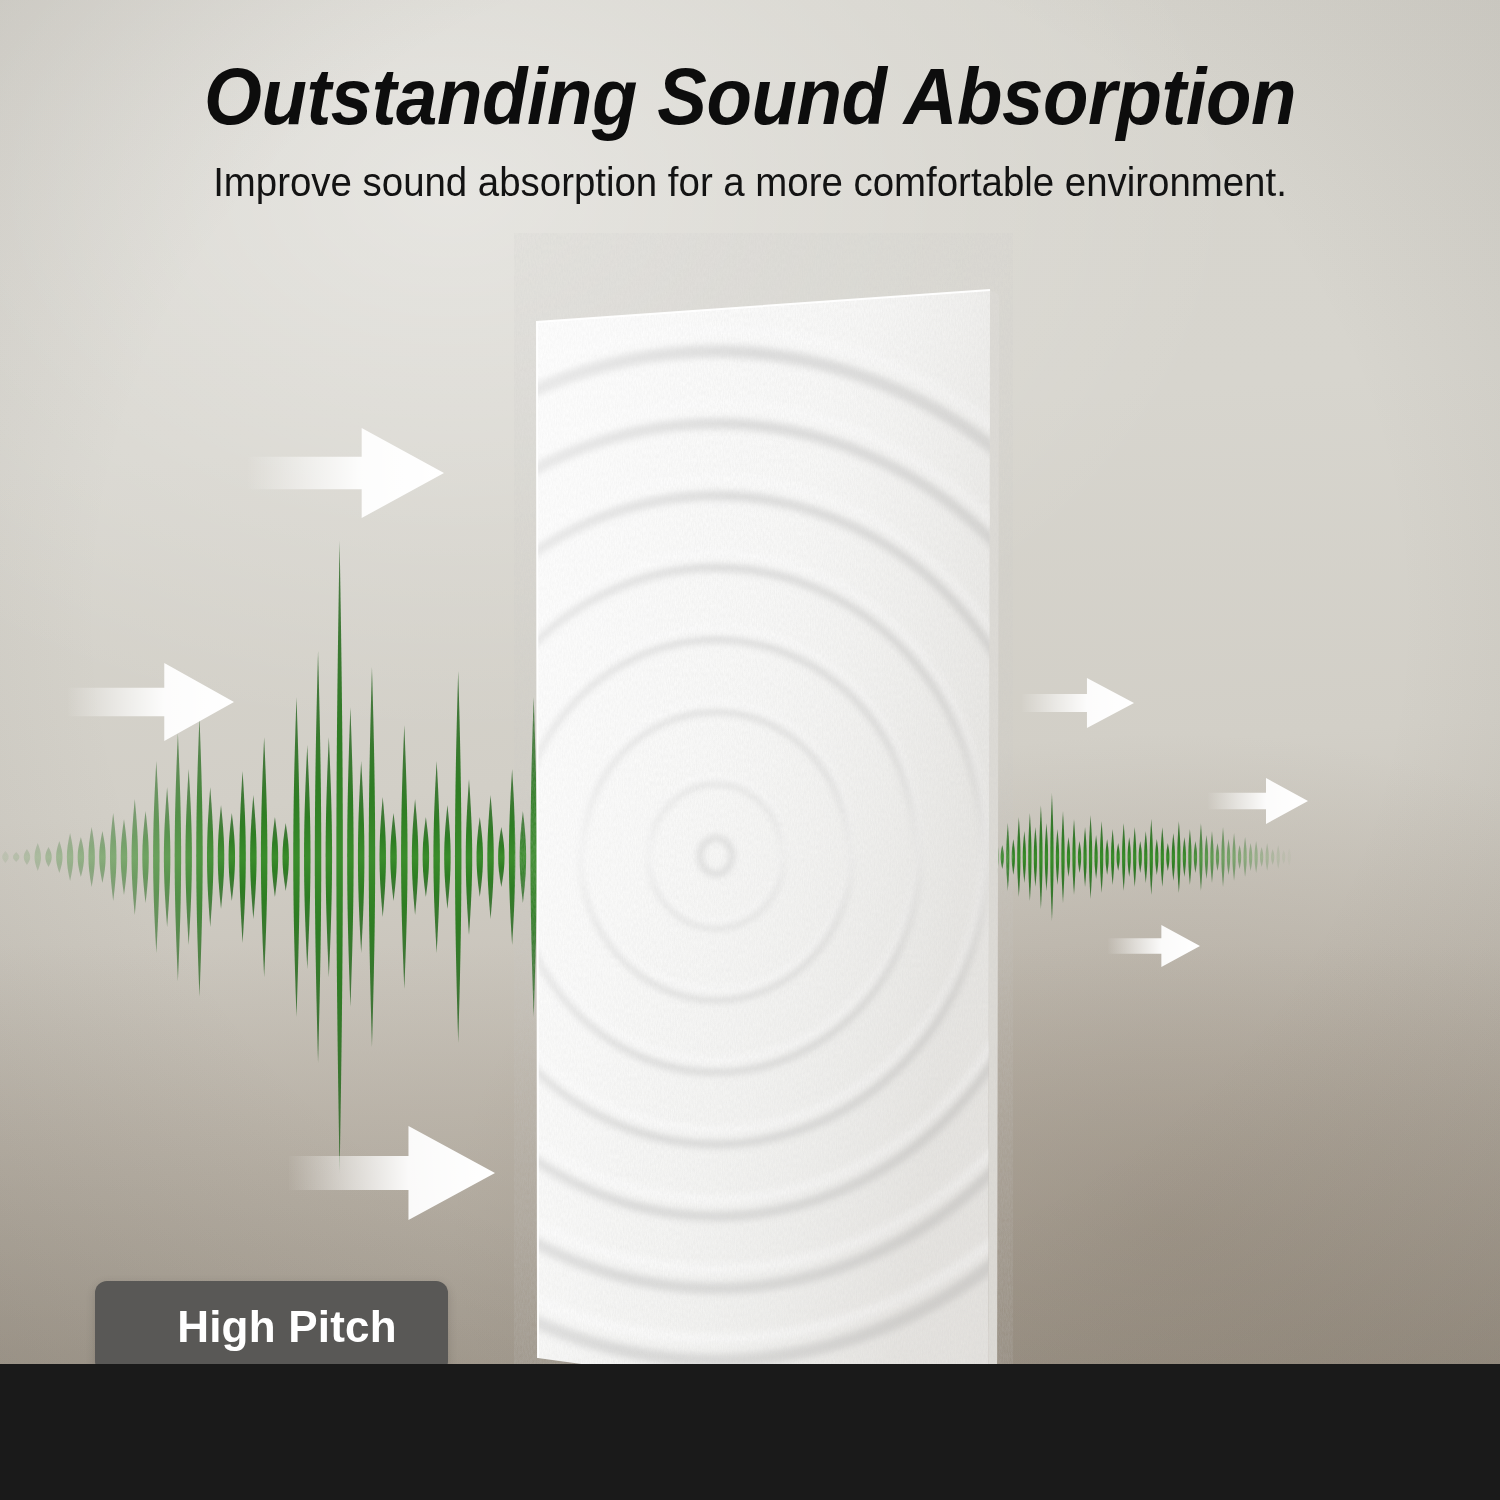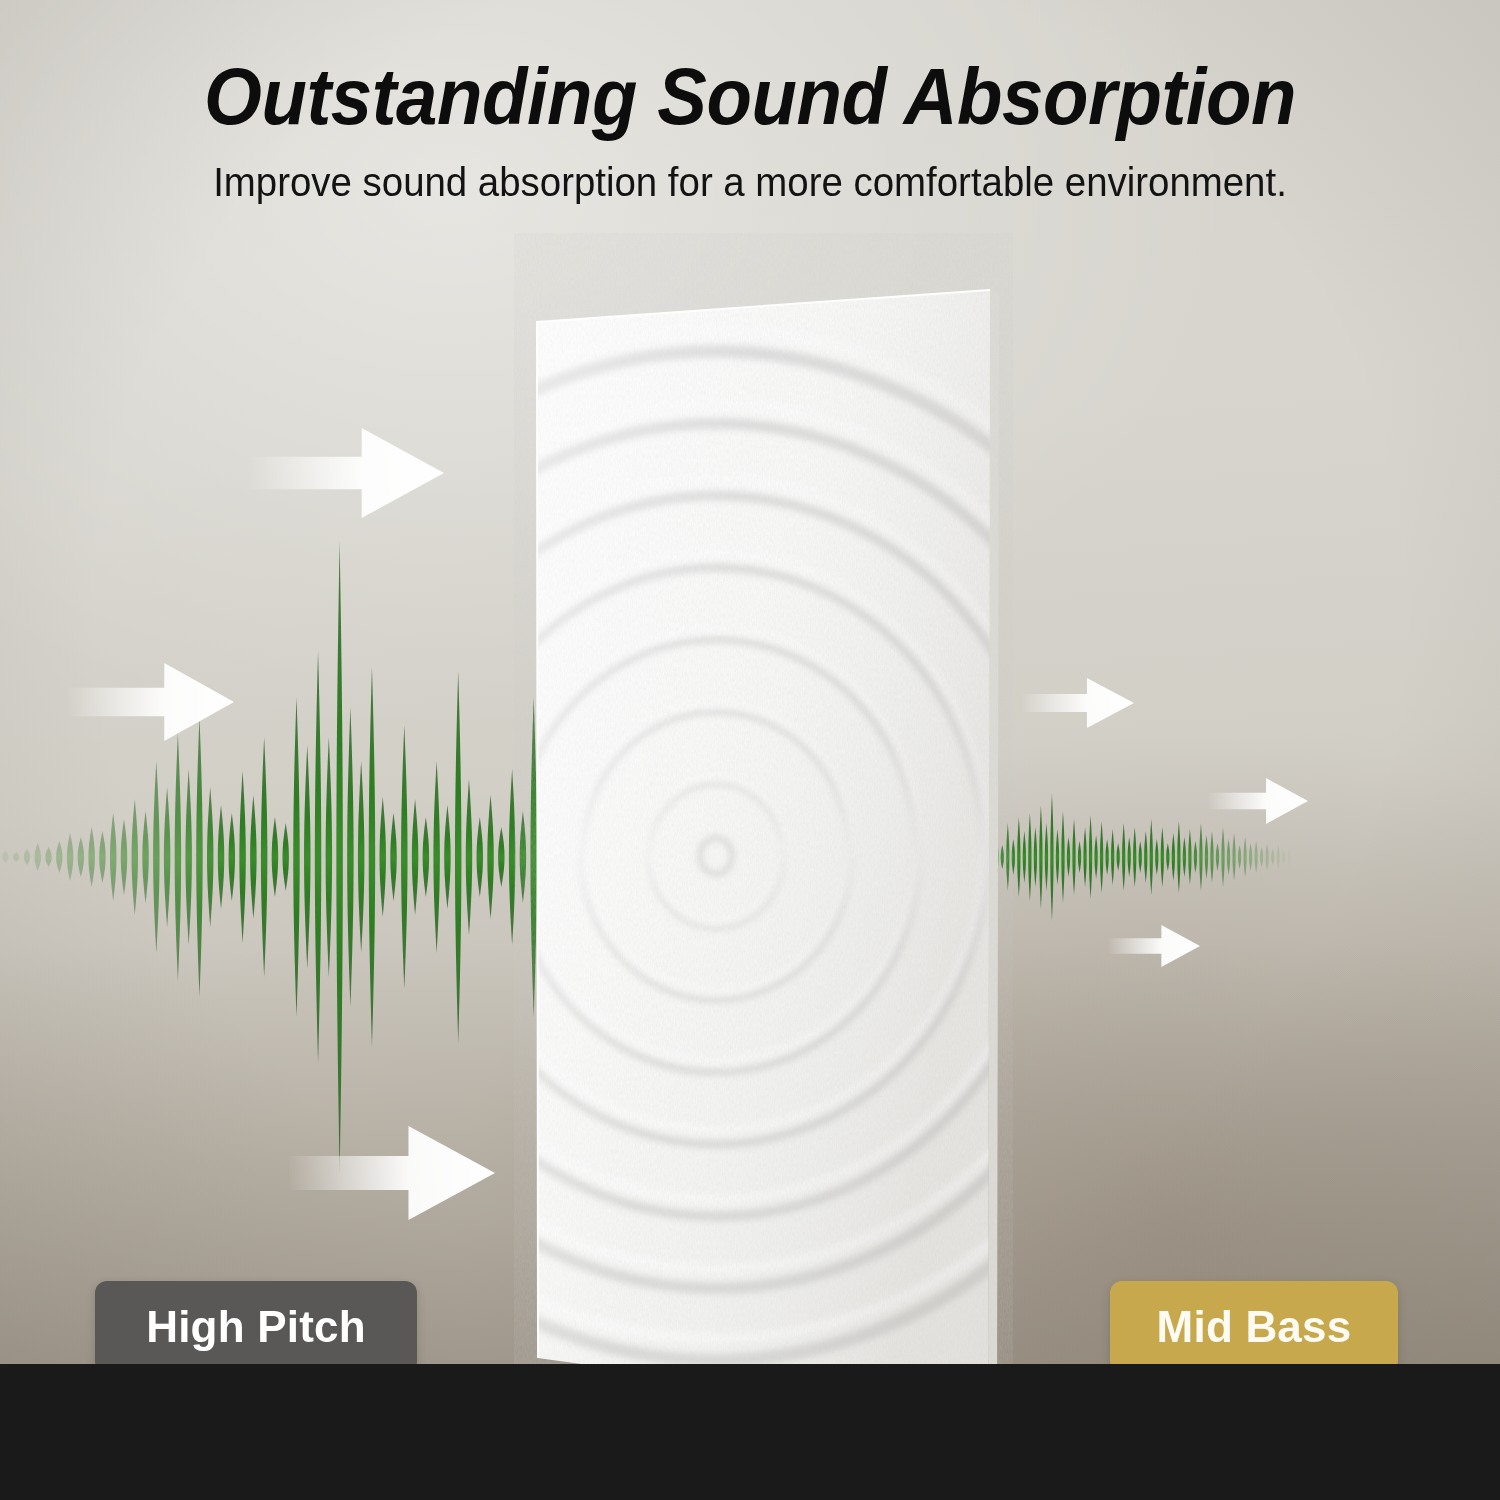--- a/index.html
+++ b/index.html
@@ -95,20 +95,21 @@
     z-index: 45;
     display: flex;
     align-items: center;
     justify-content: center;
     border-radius: 12px;
     font-size: 44px;
     font-weight: 700;
     letter-spacing: 0.2px;
     white-space: nowrap;
     box-shadow: 0 3px 10px rgba(40,34,26,0.18);
+    padding-left: 31px;
   }
   #badge-high {
     left: 95px; top: 1281px;
     width: 322px; height: 92px;
     background: #595856;
     color: #ffffff;
   }
   #badge-mid {
     left: 1110px; top: 1281px;
     width: 288px; height: 92px;
@@ -406,17 +407,14 @@
         </svg>
       </div>
     </div>
 
   <div class="floor-glow"></div>
   <div class="vignette"></div>
 
   <div class="badge" id="badge-high" style="background: rgb(89, 88, 86); color: rgb(255, 255, 255);">
     <span>High Pitch</span>
   </div>
-  <div class="badge" id="badge-mid" style="background: rgb(199, 168, 77); color: rgb(253, 251, 242);">
-    <span>Mid Bass</span>
-  </div>
 
 </div>
 
 </body></html>

